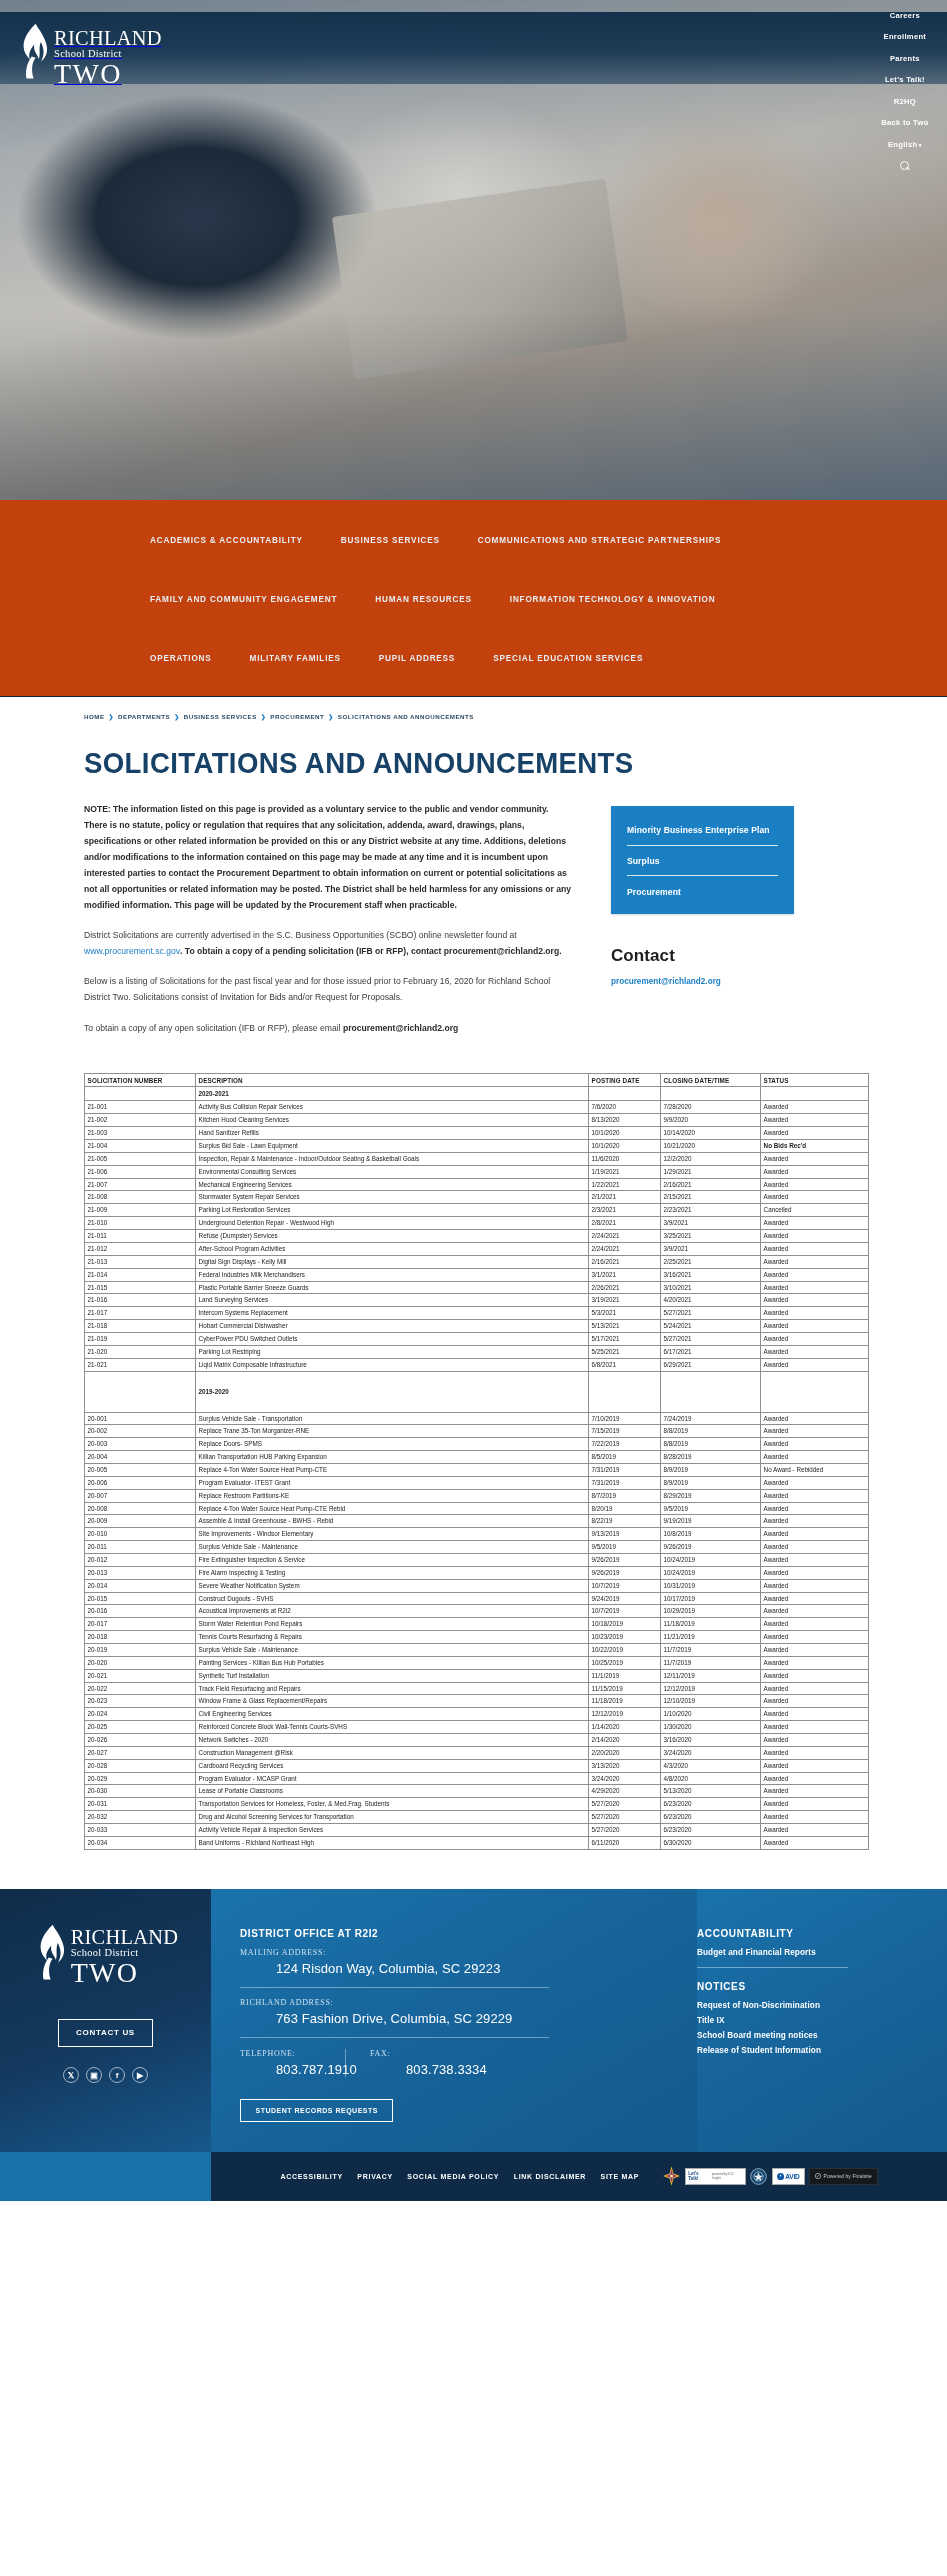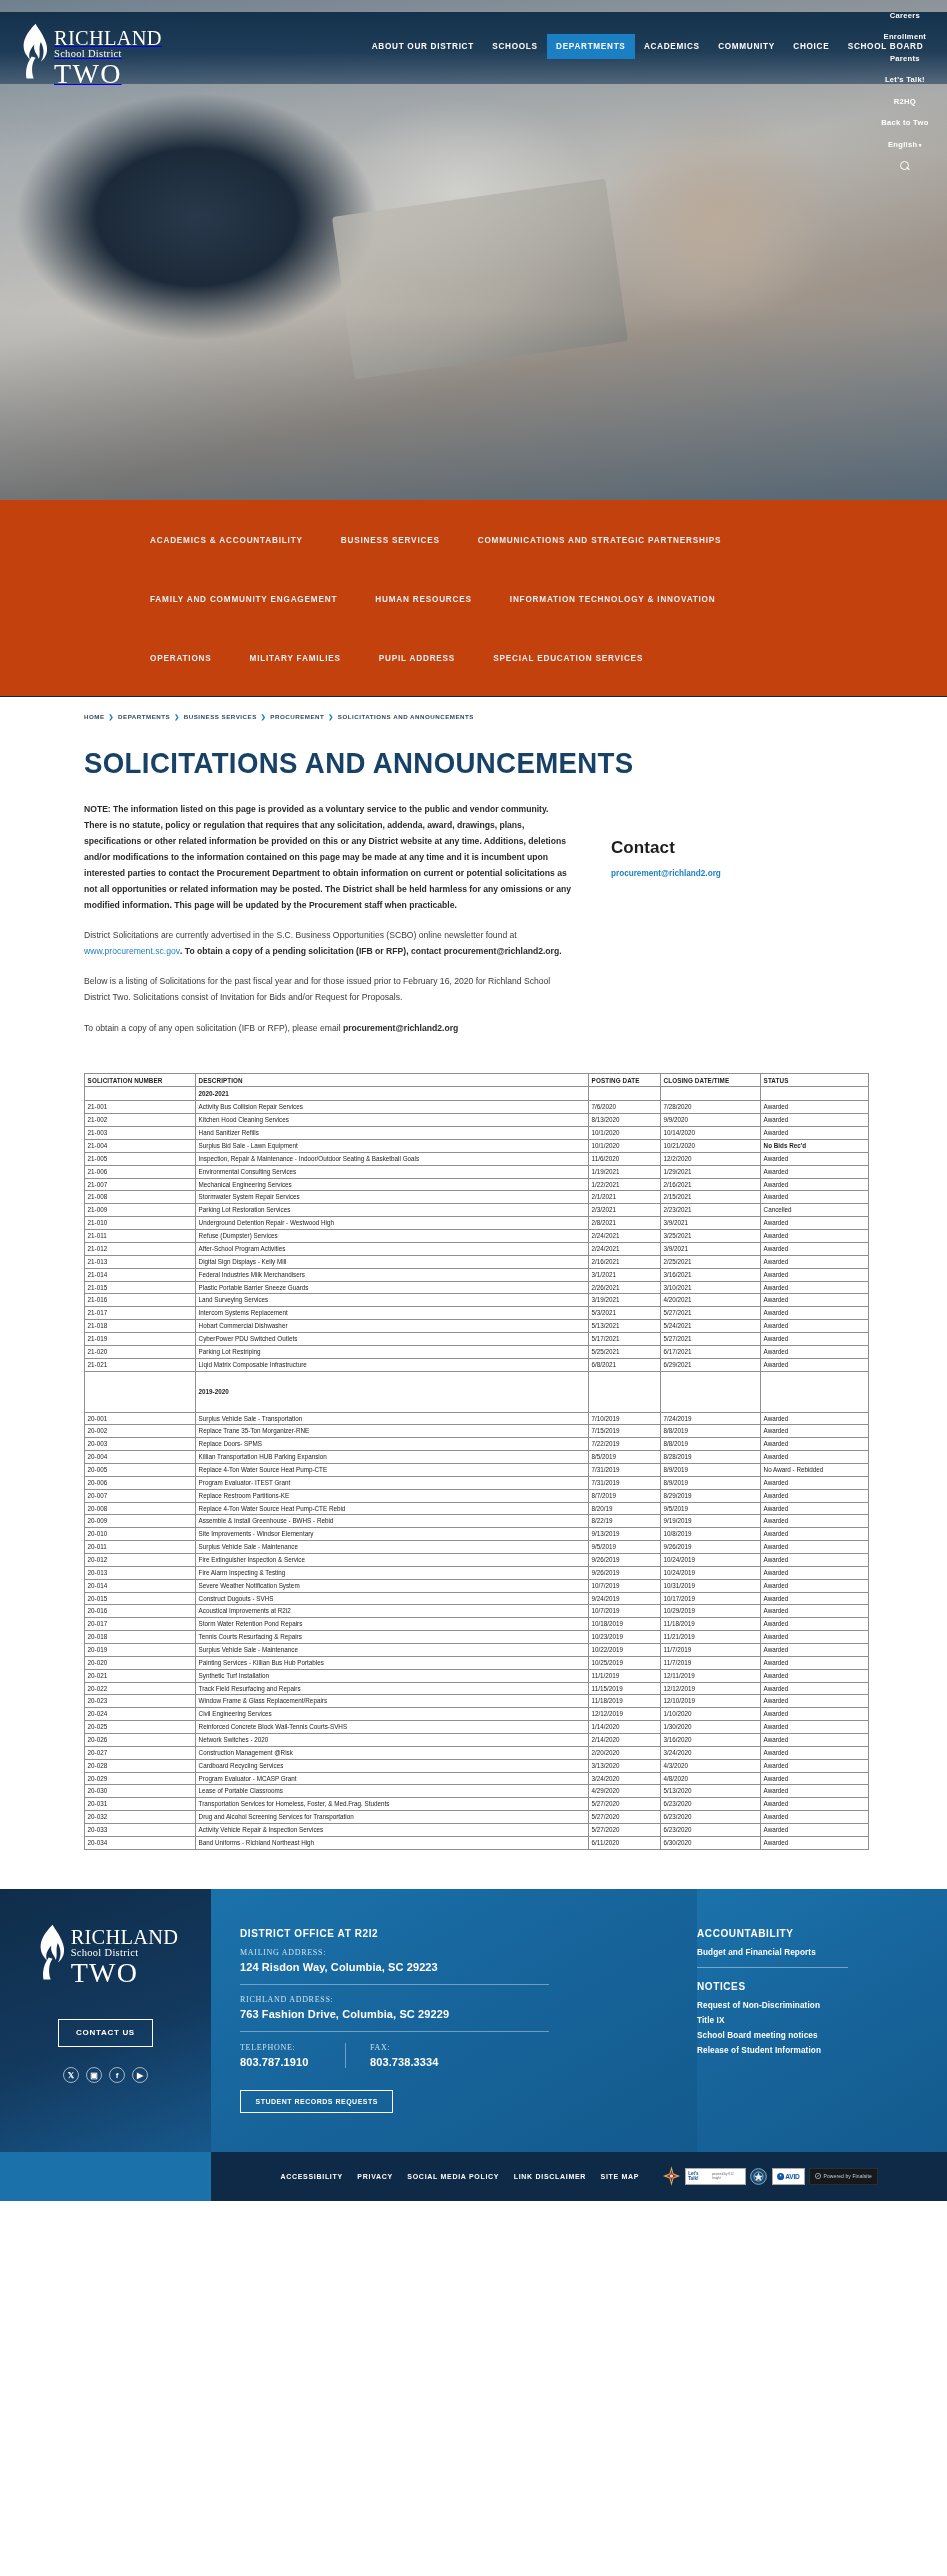--- a/index.html
+++ b/index.html
@@ -246,21 +246,21 @@
     padding: 39px 26px 26px 0;
   }
   .f-head {
     color: #fff; font-family: "Liberation Sans Narrow", "Liberation Sans", sans-serif;
     font-size: 10px; font-weight: 700; letter-spacing: 0.6px; margin-bottom: 9.2px;
   }
   .f-lab {
     color: #cfe2f0; font-family: "Liberation Serif", serif;
     font-size: 8px; letter-spacing: 0.7px; margin-bottom: 4px;
   }
-  .f-val { color: #fff; font-size: 11px; font-weight: 700; letter-spacing: 0.1px; }
+  .f-val { color: #fff; font-size: 13px; font-weight: 400; letter-spacing: 0.1px; margin-left: 36px; }
   .f-rule { height: 0.7px; background: rgba(255,255,255,.38); margin: 11.2px 0 10.5px 0; width: 309px; }
   .tel-row { display: flex; }
   .tel-col { width: 105px; }
   .tel-col.fax { border-left: 0.7px solid rgba(255,255,255,.38); padding-left: 24px; width: 158px; }
   .srr-btn {
     margin-top: 22.4px;
     border: 0.7px solid #fff; color: #fff; background: transparent;
     font-size: 7px; font-weight: 700; letter-spacing: 0.5px;
     padding: 7.2px 14.5px; cursor: pointer;
     font-family: "Liberation Sans", sans-serif;
@@ -330,29 +330,20 @@
     <a href="#">Careers</a>
     <a href="#">Enrollment</a>
     <a href="#">Parents</a>
     <a href="#">Let's Talk!</a>
     <a href="#">R2HQ</a>
     <a href="#">Back to Two</a>
     <a href="#"><span>English</span><span class="lang-caret">▾</span></a>
     <span class="search-btn"></span>
   </div>
 
-  <nav class="main-nav">
-    <a href="#">ABOUT OUR DISTRICT</a>
-    <a href="#">SCHOOLS</a>
-    <a href="#" class="active">DEPARTMENTS</a>
-    <a href="#">ACADEMICS</a>
-    <a href="#">COMMUNITY</a>
-    <a href="#">CHOICE</a>
-    <a href="#">SCHOOL BOARD</a>
-  </nav>
 </div>
 
 <div class="dept-nav">
   <div class="dept-inner">
     <div class="dept-row">
       <a href="#">ACADEMICS &amp; ACCOUNTABILITY</a>
       <a href="#">BUSINESS SERVICES</a>
       <a href="#">COMMUNICATIONS AND STRATEGIC PARTNERSHIPS</a>
     </div>
     <div class="dept-row">
@@ -389,20 +380,25 @@
     <p class="body-p">
       <span>District Solicitations are currently advertised in the S.C. Business Opportunities (SCBO) online newsletter found at </span><a href="#">www.procurement.sc.gov</a><b>. To obtain a copy of a pending solicitation (IFB or RFP), contact procurement@richland2.org.</b>
     </p>
     <p class="body-p">Below is a listing of Solicitations for the past fiscal year and for those issued prior to February 16, 2020 for Richland School District Two. Solicitations consist of Invitation for Bids and/or Request for Proposals.</p>
     <p class="body-p">
       <span>To obtain a copy of any open solicitation (IFB or RFP), please email </span><b>procurement@richland2.org</b>
     </p>
   </div>
 
   <div class="col-side">
+    <div class="side-box">
+      <a class="side-link" href="#">Minority Business Enterprise Plan</a>
+      <a class="side-link" href="#">Surplus</a>
+      <a class="side-link" href="#">Procurement</a>
+    </div>
     <h2 class="contact-h">Contact</h2>
     <a class="contact-mail" href="#">procurement@richland2.org</a>
   </div>
 </div>
 
 <div class="table-wrap">
   <table class="sol">
     <colgroup>
       <col class="c-num">
         <col class="c-desc">

